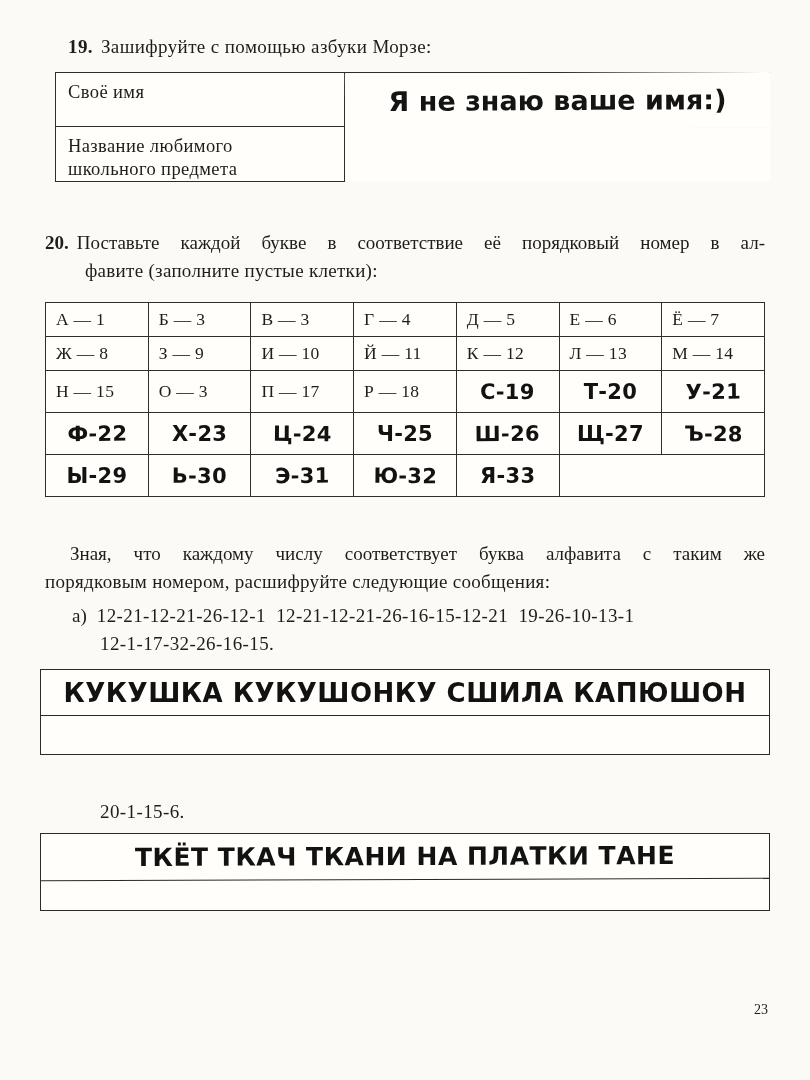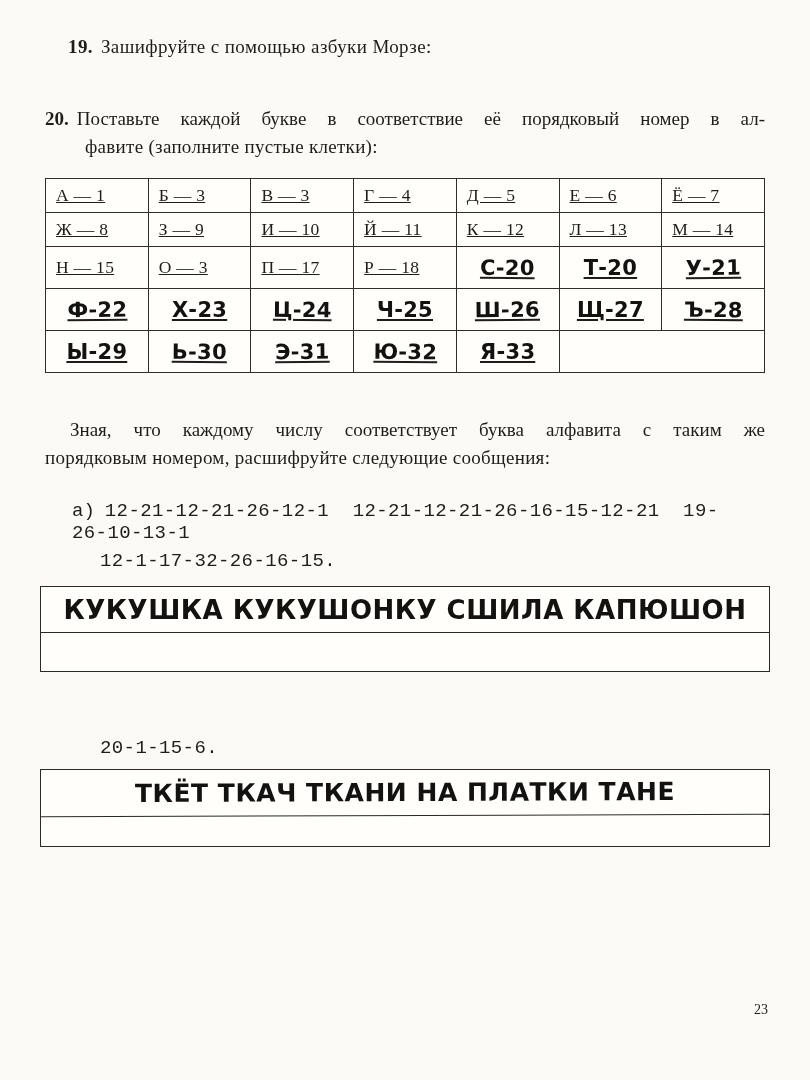--- a/index.html
+++ b/index.html
@@ -45,37 +45,36 @@
     display:flex; align-items:center; justify-content:center;
     font-family:"DejaVu Sans", sans-serif; font-weight:700; font-size:27px;
     color:#141413; transform:rotate(-.3deg); white-space:nowrap;
   }
   .ex19-blank { height:53px; background:#fffefb; }
 
   
   .alpha-table {
     margin-top:20px; width:720px; border-collapse:collapse; table-layout:fixed;
     background:#fffefb;
-    text-decoration:underline;
   }
   .alpha-table td {
     border:1.6px solid #2f2e2c;
     font-size:17.5px; padding:3px 4px 3px 10px; letter-spacing:.3px;
     height:34px; vertical-align:middle;
   }
   .alpha-table tr.tall td { height:42px; }
   .alpha-table td.hw {
     font-family:"DejaVu Sans", sans-serif; font-weight:700; font-size:21px;
     text-align:center; padding-left:4px; color:#121211;
   }
   .alpha-table td.hw.tilt1 { transform:rotate(-.6deg); }
   .alpha-table td.hw.tilt2 { transform:rotate(.5deg); }
 
   
-  .task { margin-top:31px; margin-left:27px; font-size:19px;font-family:Liberation Mono, monospace; }
+  .task { margin-top:12px; margin-left:27px; font-size:19px; }
   .task .task-label { font-weight:normal; margin-right:10px; }
   .task-code { white-space:pre-wrap; letter-spacing:.4px; }
   .task .line2 { margin-left:28px; margin-top:6px; }
 
   
   .answer-box {
     margin-top:12px; margin-left:-5px; width:730px;
     border:1.6px solid #2b2a28; background:#fffefb;
   }
   .answer-main {
@@ -99,20 +98,35 @@
 </style>
 </head>
 <body>
 
 <div class="page">
 
   <div class="ex19-title">
     <span class="ex-num">19.</span><span>Зашифруйте с помощью азбуки Морзе:</span>
   </div>
 
+  <div class="ex19-table">
+    <div class="ex19-left">
+      <div class="ex19-cell first">
+        <div>Своё имя</div>
+      </div>
+      <div class="ex19-cell">
+        <div>Название любимого</div>
+        <div>школьного предмета</div>
+      </div>
+    </div>
+    <div class="ex19-right">
+      <div class="ex19-answer">Я не знаю ваше имя:)</div>
+      <div class="ex19-blank"></div>
+    </div>
+  </div>
 
   <div class="ex20-title">
     <div class="line1">
       <span class="ex-num">20.</span><span>Поставьте каждой букве в соответствие её порядковый номер в ал-</span>
     </div>
     <div class="line2">фавите (заполните пустые клетки):</div>
   </div>
 
   <table class="alpha-table">
     <tbody>
@@ -132,21 +146,21 @@
       <td>Й — 11</td>
       <td>К — 12</td>
       <td>Л — 13</td>
       <td>М — 14</td>
     </tr>
     <tr class="tall">
       <td>Н — 15</td>
       <td>О — 3</td>
       <td>П — 17</td>
       <td>Р — 18</td>
-      <td class="hw tilt2">С-20</td>
+      <td class="hw tilt2">С-19</td>
       <td class="hw">Т-20</td>
       <td class="hw tilt1">У-21</td>
     </tr>
     <tr class="tall">
       <td class="hw tilt1">Ф-22</td>
       <td class="hw">Х-23</td>
       <td class="hw tilt2">Ц-24</td>
       <td class="hw">Ч-25</td>
       <td class="hw tilt1">Ш-26</td>
       <td class="hw">Щ-27</td>

